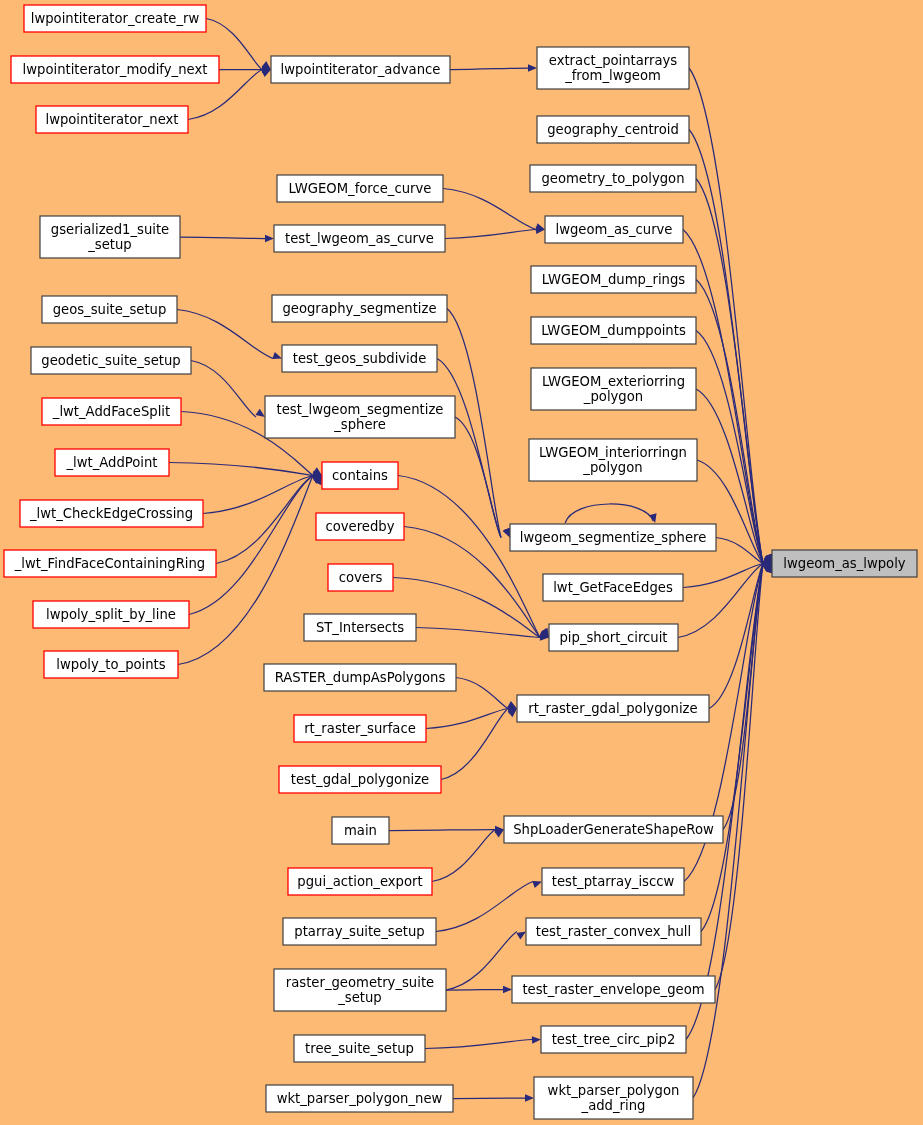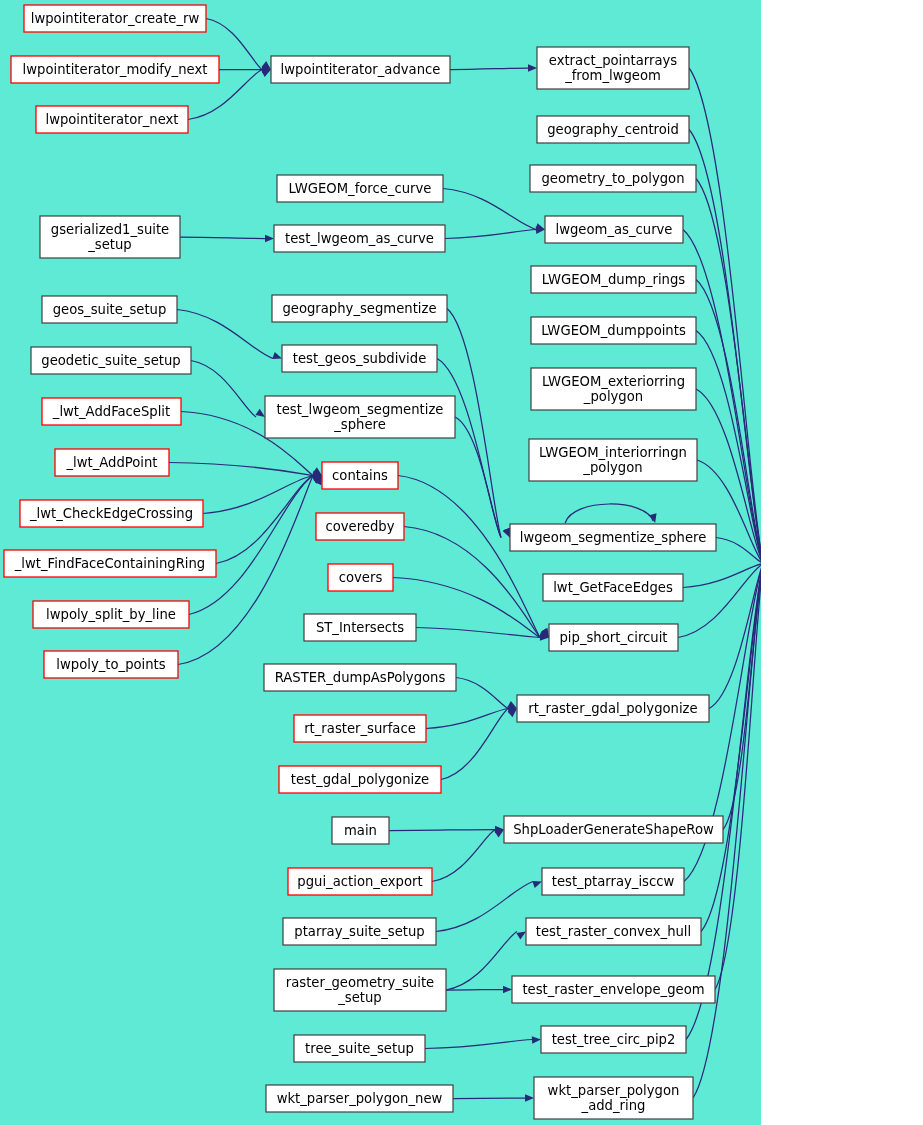--- a/index.html
+++ b/index.html
@@ -1,17 +1,17 @@
 <!DOCTYPE html>
 <html><head>
 <meta charset="utf-8">
 <style>
   html,body{margin:0;padding:0;background:#ffffff;}
   body{font-family:"DejaVu Sans","Liberation Sans",sans-serif;}
-  #graph{position:relative;width:761px;height:1125px;background:#5eead4;overflow:hidden;}
+  #graph{position:relative;width:923px;height:1125px;background:#fdba74;overflow:hidden;}
   svg{position:absolute;left:0;top:0;width:923px;height:1125px;}
   .node-label{font-family:"DejaVu Sans","Liberation Sans",sans-serif;font-size:13.2px;fill:#000;text-anchor:middle;dominant-baseline:middle;}
   .nbox{fill:#ffffff;stroke:#404040;stroke-width:1.2;}
   .nbox.red{stroke:#ff0000;stroke-width:1.3;}
   .nbox.hl{fill:#bfbfbf;stroke:#404040;stroke-width:1.2;}
   .edge{fill:none;stroke:#29297a;stroke-width:1.25;}
   .arw{fill:#29297a;stroke:none;}
 </style>
 </head>
 <body>

